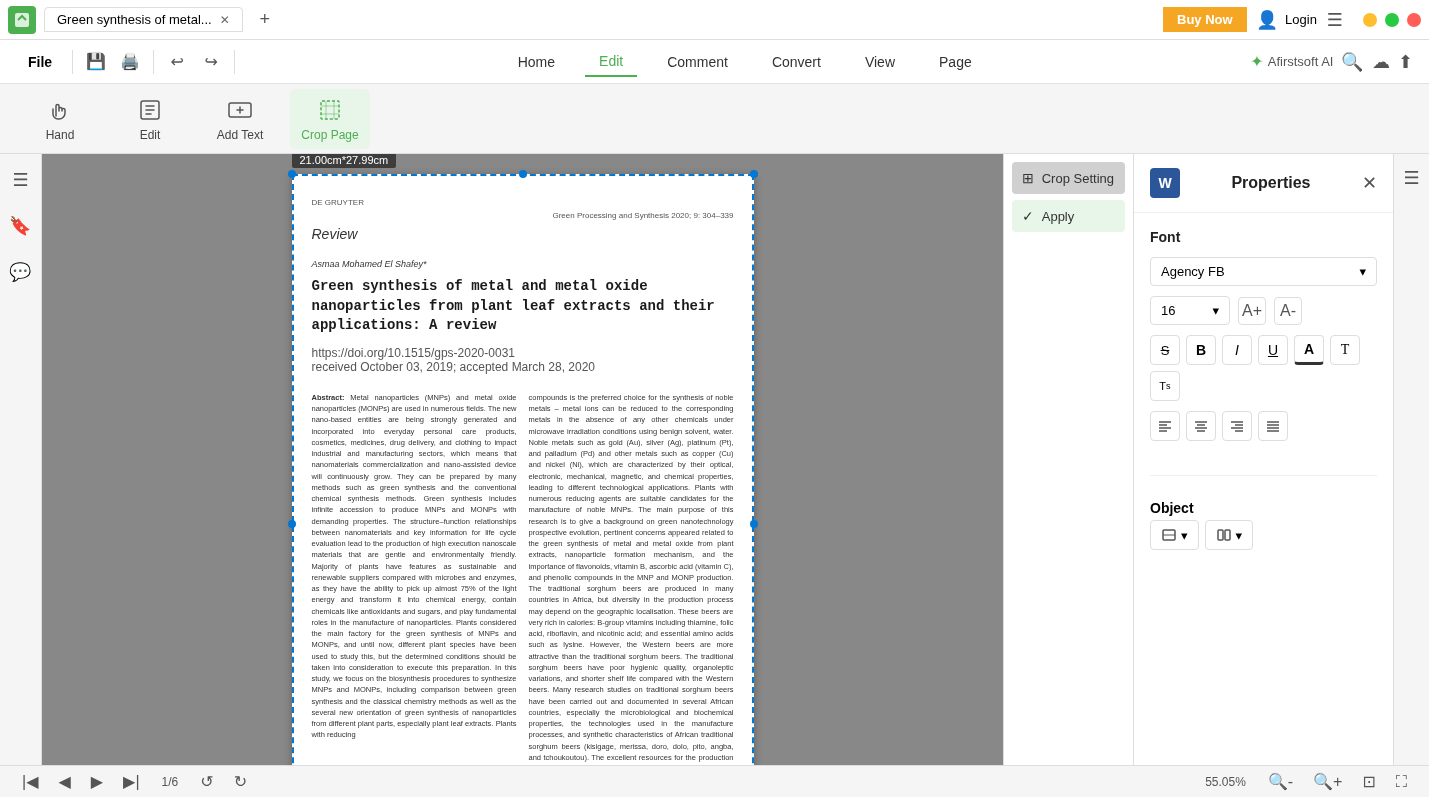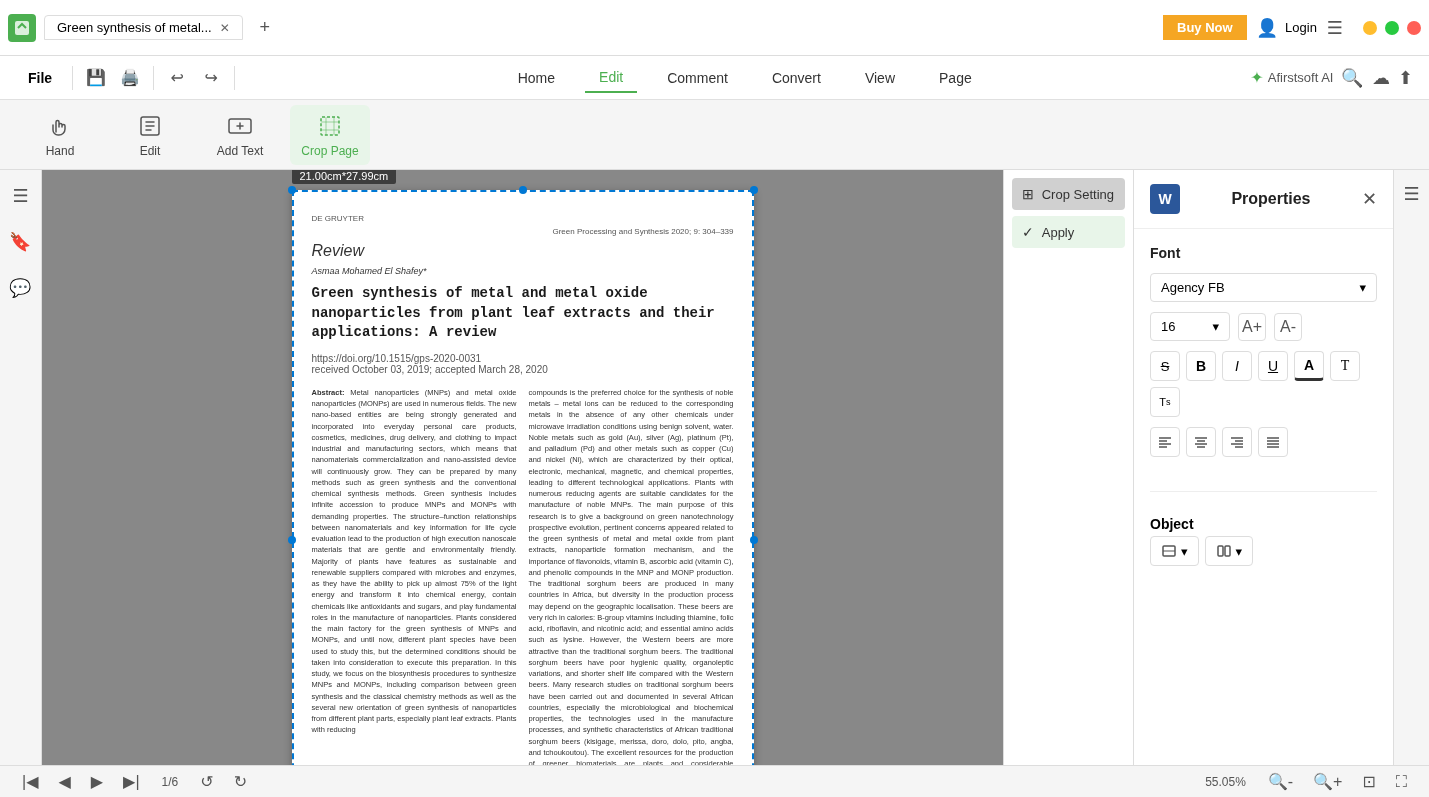--- a/index.html
+++ b/index.html
@@ -1,20 +1,20 @@
 <!DOCTYPE html>
 <html><head>
   <meta charset="utf-8">
   <style>
     * { box-sizing: border-box; margin: 0; padding: 0; }
     body { font-family: 'Segoe UI', Arial, sans-serif; background: #f0f0f0; width: 1429px; height: 797px; overflow: hidden; display: flex; flex-direction: column; }
 
     
     .title-bar {
-      display: flex; align-items: center; background: #fff; height: 56px;
+      display: flex; align-items: center; background: #fff; height: 40px;
       padding: 0 8px; border-bottom: 1px solid #ddd; user-select: none;
     }
     .title-bar-left { display: flex; align-items: center; gap: 8px; flex: 1; }
     .app-icon { width: 28px; height: 28px; background: #4caf50; border-radius: 4px; display: flex; align-items: center; justify-content: center; }
     .tab { display: flex; align-items: center; background: #fff; border: 1px solid #ddd; border-radius: 4px 4px 0 0; padding: 4px 12px; font-size: 13px; gap: 8px; }
     .tab-close { cursor: pointer; color: #666; font-size: 12px; }
     .new-tab { width: 28px; height: 28px; border-radius: 50%; display: flex; align-items: center; justify-content: center; font-size: 18px; color: #555; cursor: pointer; }
     .title-bar-right { display: flex; align-items: center; gap: 10px; }
     .buy-now-btn { background: #f5a623; color: #fff; border: none; padding: 5px 14px; border-radius: 0; font-size: 13px; cursor: pointer; font-weight: bold; }
     .login-btn { display: flex; align-items: center; gap: 6px; cursor: pointer; font-size: 13px; }
@@ -71,24 +71,24 @@
       flex: 1; background: #888; display: flex; flex-direction: column;
       align-items: center; overflow: auto; position: relative; padding: 20px;
     }
 
     .pdf-page {
       background: #fff; width: 462px; min-height: 700px; box-shadow: 0 2px 8px rgba(0,0,0,0.3);
       position: relative; padding: 24px 20px;
     }
     .pdf-journal { font-size: 8px; color: #555; text-align: right; margin-bottom: 6px; }
     .pdf-publisher { font-size: 8px; color: #555; margin-bottom: 4px; }
-    .pdf-section { font-size: 16px; color: #333; margin-bottom: 6px; font-style: italic; }
+    .pdf-section { font-size: 14px; color: #333; margin-bottom: 17px; font-style: italic; }
     .pdf-authors { font-size: 9px; color: #333; margin-bottom: 8px; font-style: italic; }
     .pdf-title { font-size: 14px; font-weight: bold; color: #1a1a1a; margin-bottom: 10px; line-height: 1.4; font-family: Liberation Mono, monospace; }
-    .pdf-doi { font-size: 10px; color: #555; margin-bottom: 12px; }
+    .pdf-doi { font-size: 12px; color: #555; margin-bottom: 18px; }
     .pdf-abstract { font-size: 7.5px; color: #333; line-height: 1.5; margin-bottom: 6px; text-align: justify; }
 
     
     .crop-panel {
       width: 130px; background: #fff; border-left: 1px solid #ddd;
       display: flex; flex-direction: column; padding: 8px;
     }
     .crop-panel-btn {
       display: flex; align-items: center; gap: 8px; padding: 8px 10px;
       cursor: pointer; border-radius: 4px; font-size: 13px; color: #333;

